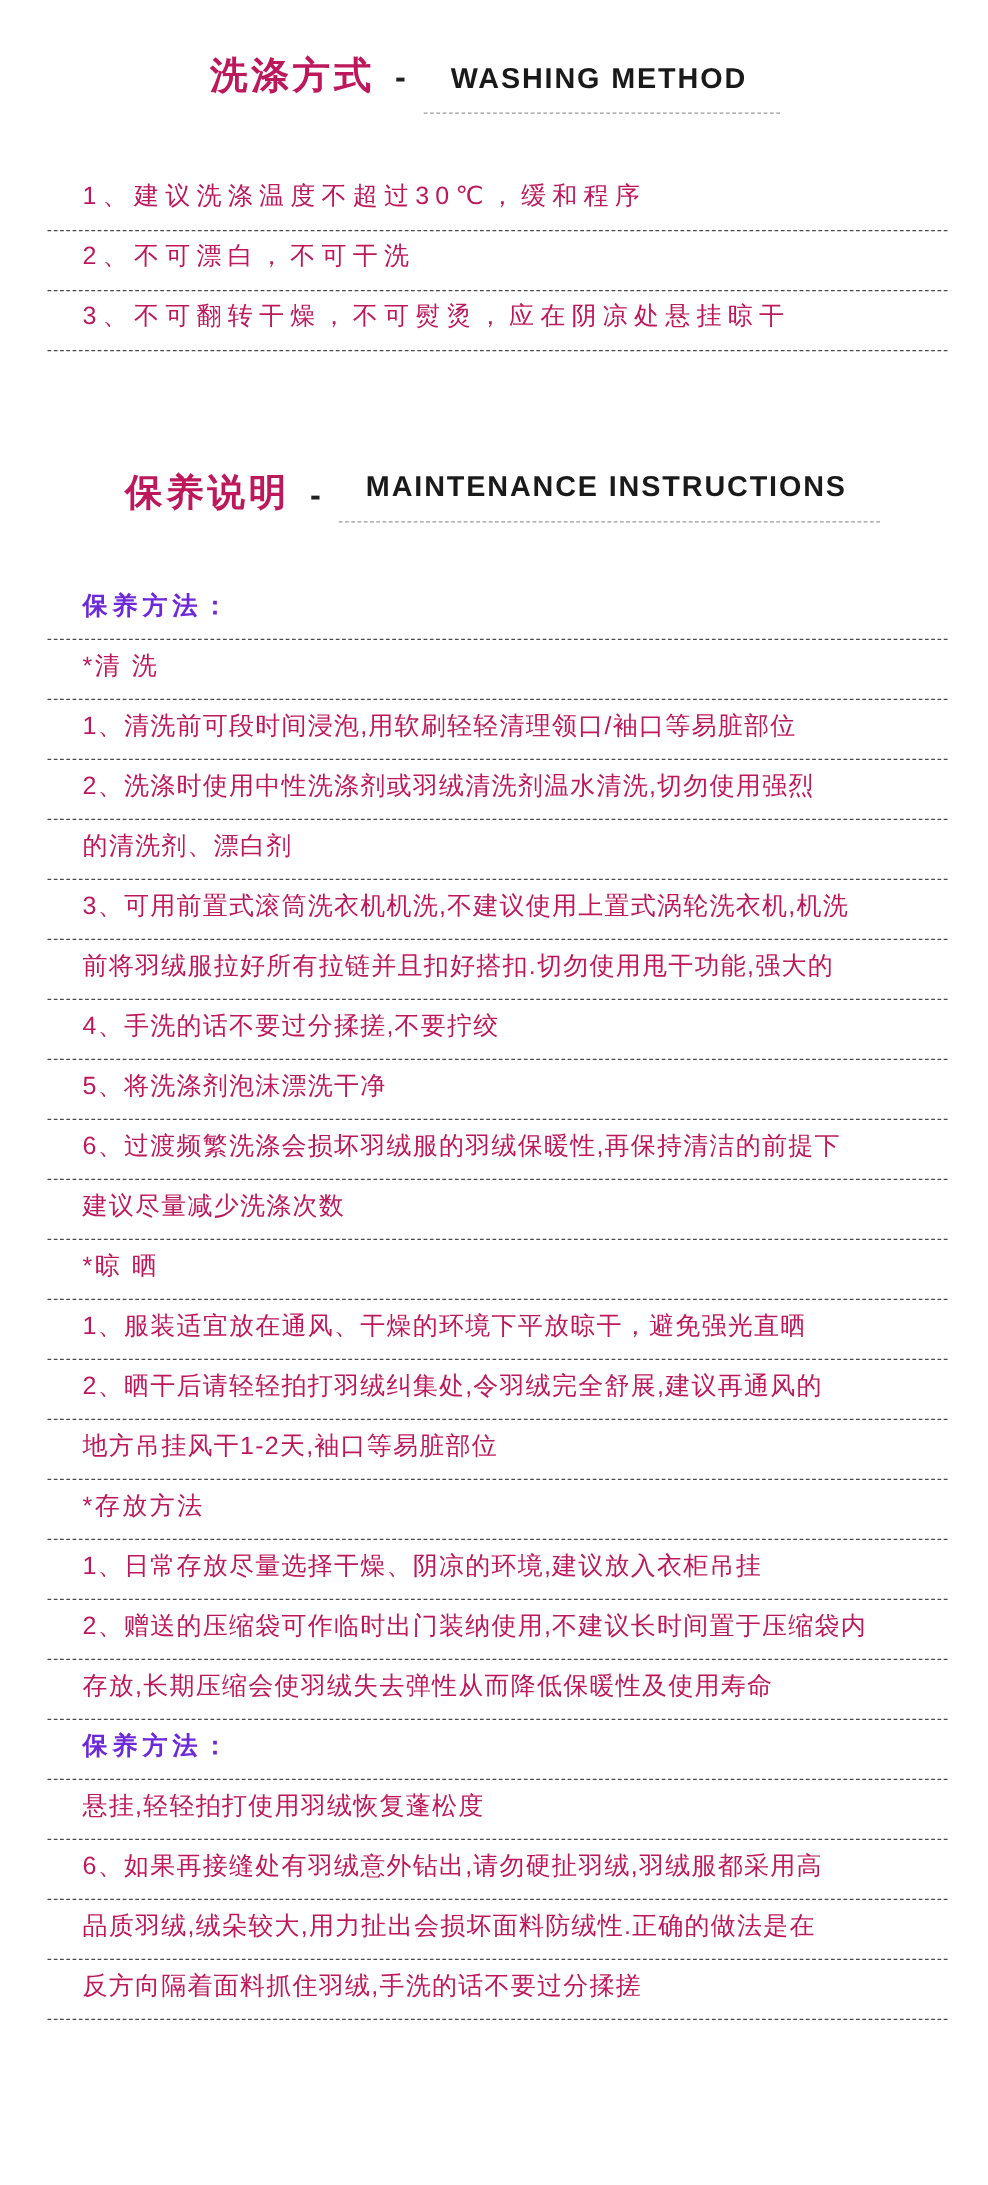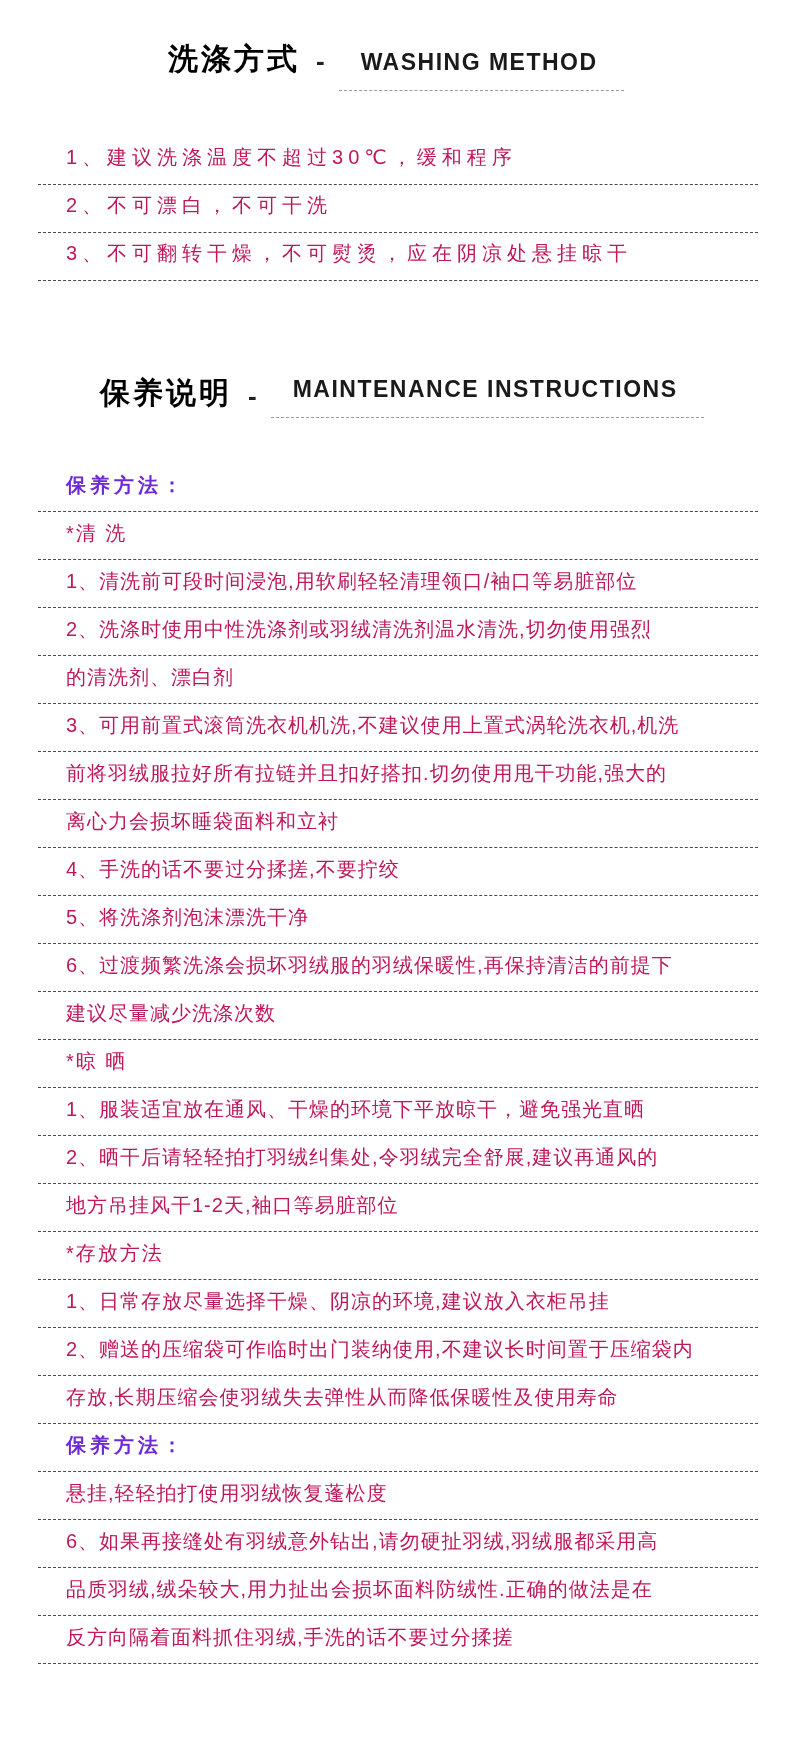--- a/index.html
+++ b/index.html
@@ -20,24 +20,23 @@
 
   
   .sec-header {
     display: flex;
     align-items: flex-start;
     white-space: nowrap;
   }
   .sec-header .zh {
     font-size: 30px;
     font-weight: bold;
-    color: #000000;
+    color: #be185d;
     letter-spacing: 3px;
     line-height: 34px;
-    font-family: Liberation Mono, monospace;
   }
   .sec-header .dash {
     font-size: 26px;
     font-weight: bold;
     color: #222222;
     margin: 2px 14px 0 16px;
     line-height: 30px;
   }
   .sec-header .en-wrap {
     display: inline-block;
@@ -109,21 +108,20 @@
       <span class="en-wrap"><span class="en">MAINTENANCE INSTRUCTIONS</span></span>
     </div>
     <ul class="rule-list" id="maintenance-list">
       <li class="subheading">保养方法：</li>
       <li class="label">*清 洗</li>
       <li>1、清洗前可段时间浸泡,用软刷轻轻清理领口/袖口等易脏部位</li>
       <li>2、洗涤时使用中性洗涤剂或羽绒清洗剂温水清洗,切勿使用强烈</li>
       <li>的清洗剂、漂白剂</li>
       <li>3、可用前置式滚筒洗衣机机洗,不建议使用上置式涡轮洗衣机,机洗</li>
       <li>前将羽绒服拉好所有拉链并且扣好搭扣.切勿使用甩干功能,强大的</li>
-      <li>离心力会损坏睡袋面料和立衬</li>
       <li>4、手洗的话不要过分揉搓,不要拧绞</li>
       <li>5、将洗涤剂泡沫漂洗干净</li>
       <li>6、过渡频繁洗涤会损坏羽绒服的羽绒保暖性,再保持清洁的前提下</li>
       <li>建议尽量减少洗涤次数</li>
       <li class="label">*晾 晒</li>
       <li>1、服装适宜放在通风、干燥的环境下平放晾干，避免强光直晒</li>
       <li>2、晒干后请轻轻拍打羽绒纠集处,令羽绒完全舒展,建议再通风的</li>
       <li>地方吊挂风干1-2天,袖口等易脏部位</li>
       <li class="label">*存放方法</li>
       <li>1、日常存放尽量选择干燥、阴凉的环境,建议放入衣柜吊挂</li>

